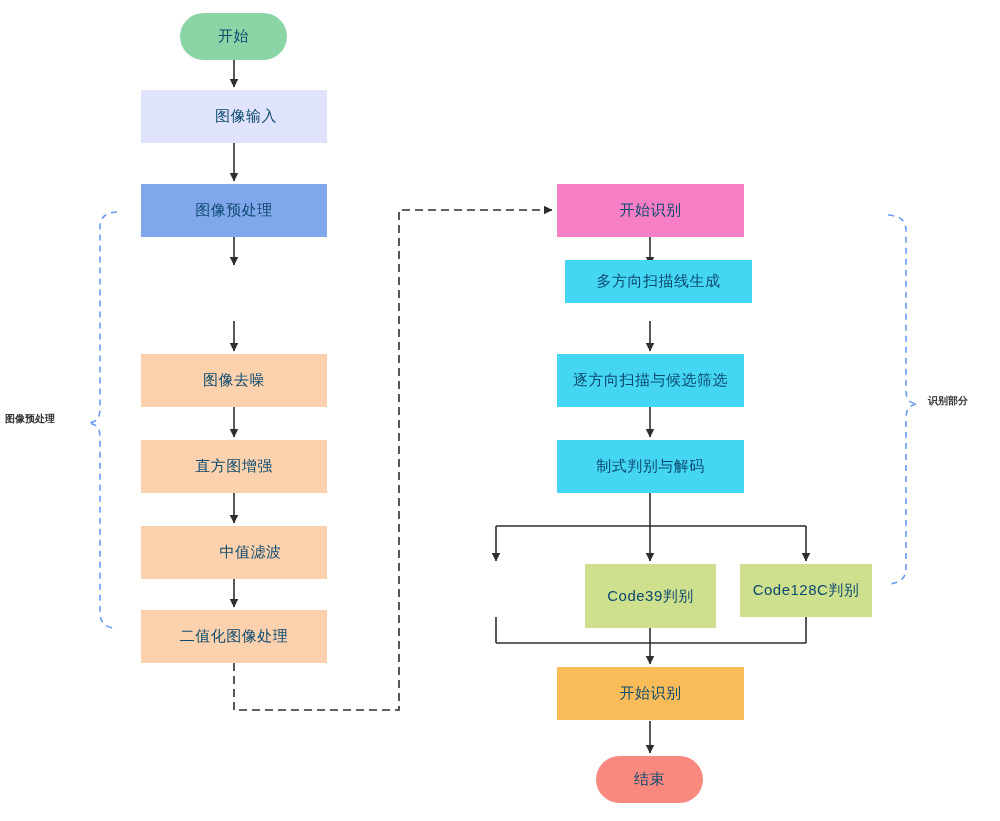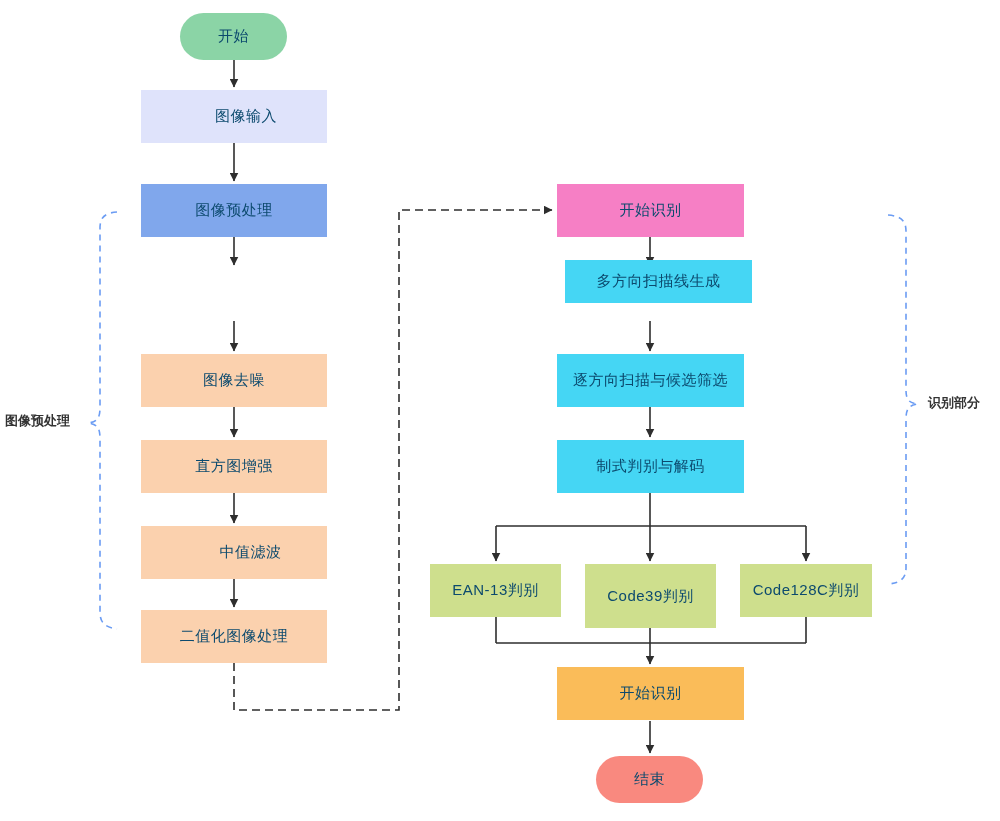--- a/index.html
+++ b/index.html
@@ -28,21 +28,21 @@
     justify-content: center;
     font-size: 15px;
     color: #0c4a6e;
     letter-spacing: 0.5px;
     box-sizing: border-box;
     white-space: nowrap;
   }
   .node.pill { border-radius: 24px; }
   .group-label {
     position: absolute;
-    font-size: 13px;
+    font-size: 10px;
     font-weight: 700;
     color: #333333;
     white-space: nowrap;
   }
 </style>
 </head>
 <body>
 
 <div class="canvas">
 
@@ -111,21 +111,20 @@
   <div class="node" style="left: 557px; top: 184px; width: 187px; height: 53px; background-color: rgb(246, 127, 197);">开始识别</div>
 
   <div class="node" style="left: 141px; top: 610px; width: 186px; height: 53px; background-color: rgb(251, 209, 174);">二值化图像处理</div>
 
   <div class="node" style="left: 557px; top: 260px; width: 187px; height: 43px; background-color: rgb(69, 214, 244); margin-left: 8px;">多方向扫描线生成</div>
 
   <div class="node" style="left: 557px; top: 354px; width: 187px; height: 53px; background-color: rgb(69, 214, 244);">逐方向扫描与候选筛选</div>
 
   <div class="node" style="left: 557px; top: 440px; width: 187px; height: 53px; background-color: rgb(69, 214, 244);">制式判别与解码</div>
 
-  <div class="node" style="left: 430px; top: 564px; width: 131px; height: 53px; background-color: rgb(206, 223, 141);">EAN-13判别</div>
 
   <div class="node" style="left: 585px; top: 564px; width: 131px; height: 64px; background-color: rgb(206, 223, 141);">Code39判别</div>
 
   <div class="node" style="left: 740px; top: 564px; width: 132px; height: 53px; background-color: rgb(206, 223, 141);">Code128C判别</div>
 
   <div class="node" style="left: 557px; top: 667px; width: 187px; height: 53px; background-color: rgb(250, 188, 89);">开始识别</div>
 
   <div class="node pill" style="left: 596px; top: 756px; width: 107px; height: 47px; background-color: rgb(249, 137, 127);">结束</div>
 
 </div>

